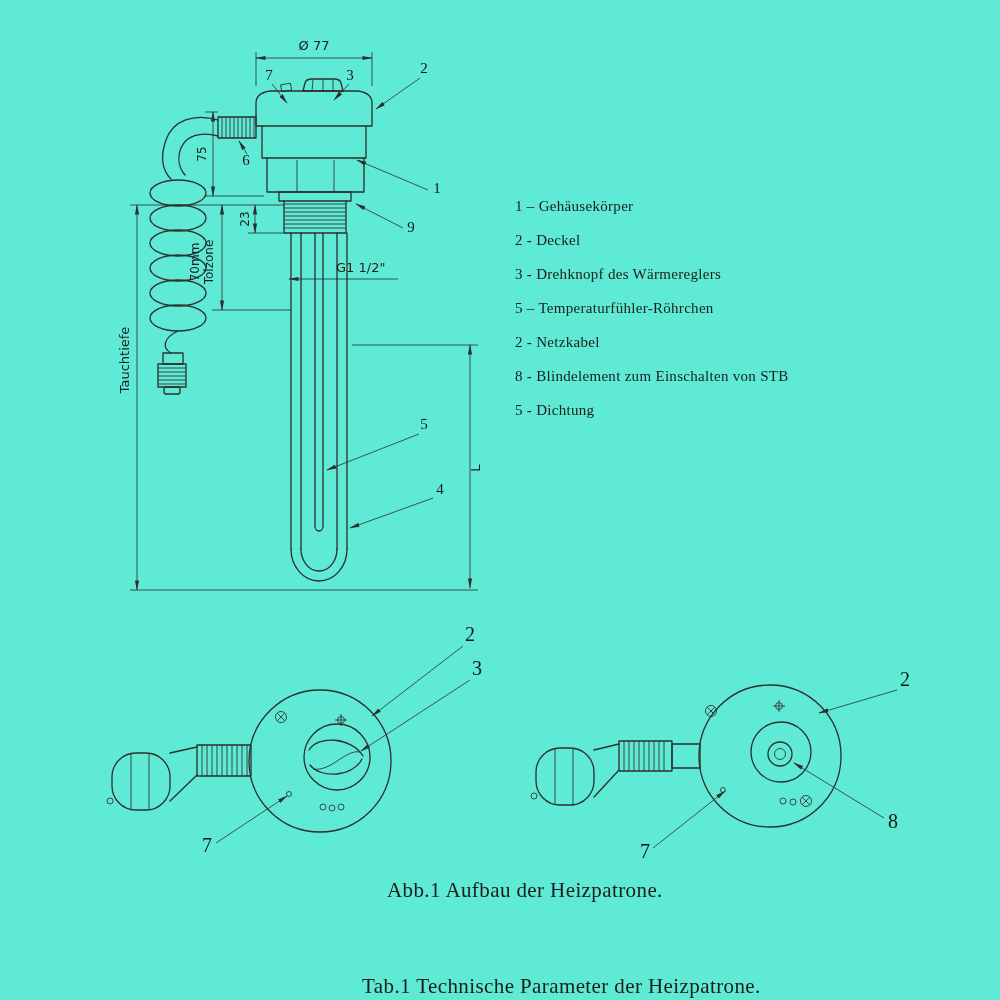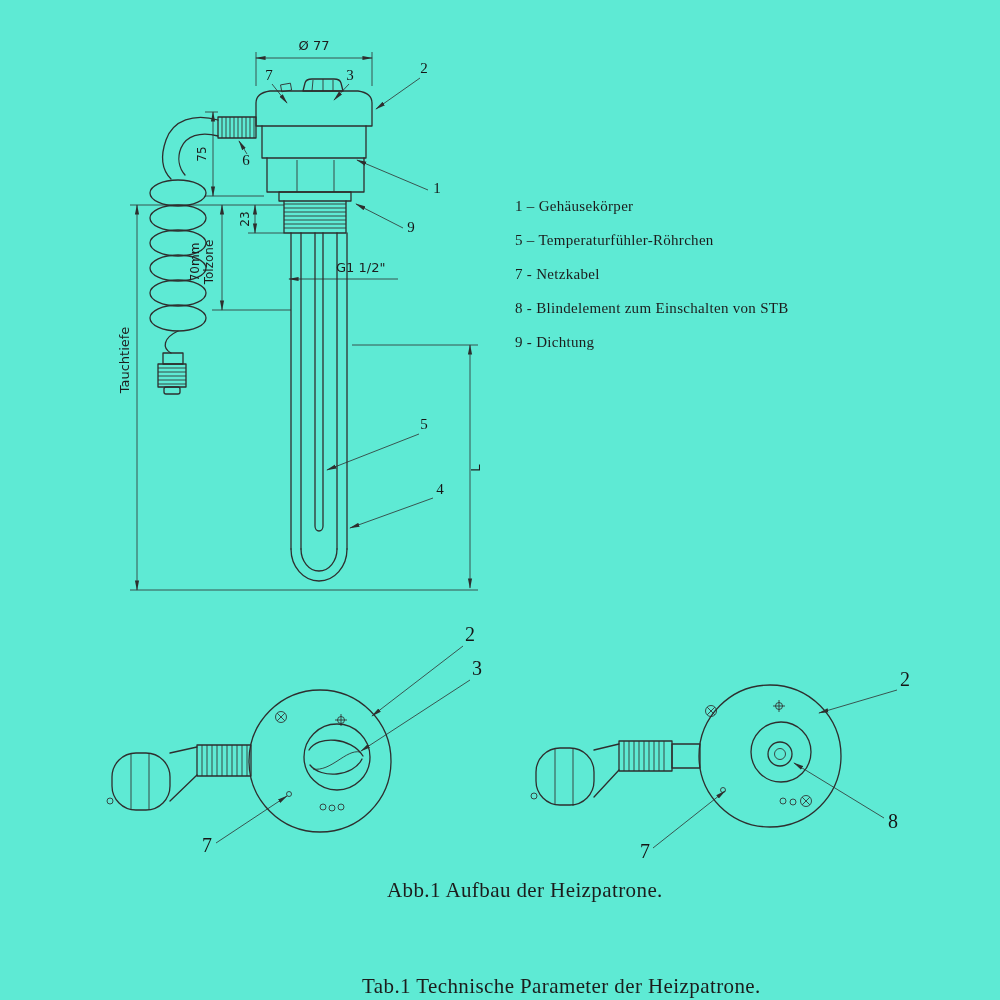--- a/index.html
+++ b/index.html
@@ -222,22 +222,24 @@
       <line class="d" x1="897" y1="690" x2="819" y2="713" marker-end="url(#arr)"></line>
       <text class="co2" x="893" y="828" text-anchor="middle">8</text>
       <line class="d" x1="884" y1="818" x2="794" y2="763" marker-end="url(#arr)"></line>
       <text class="co2" x="645" y="858" text-anchor="middle">7</text>
       <line class="d" x1="653" y1="848" x2="725" y2="791" marker-end="url(#arr)"></line>
     </g>
   </svg>
 
   <div class="legend">
     <div class="legend-item">1 – Gehäusekörper</div>
+    <div class="legend-item">2 - Deckel</div>
+    <div class="legend-item">3 - Drehknopf des Wärmereglers</div>
     <div class="legend-item">5 – Temperaturfühler-Röhrchen</div>
-    <div class="legend-item">7 - Netzkabel</div>
+    <div class="legend-item">2 - Netzkabel</div>
     <div class="legend-item">8 - Blindelement zum Einschalten von STB</div>
-    <div class="legend-item">9 - Dichtung</div>
+    <div class="legend-item">5 - Dichtung</div>
   </div>
 
   <div class="caption fig-caption">Abb.1 Aufbau der Heizpatrone.</div>
   <div class="caption tab-caption">Tab.1 Technische Parameter der Heizpatrone.</div>
 
 </div>
 
 </body></html>

